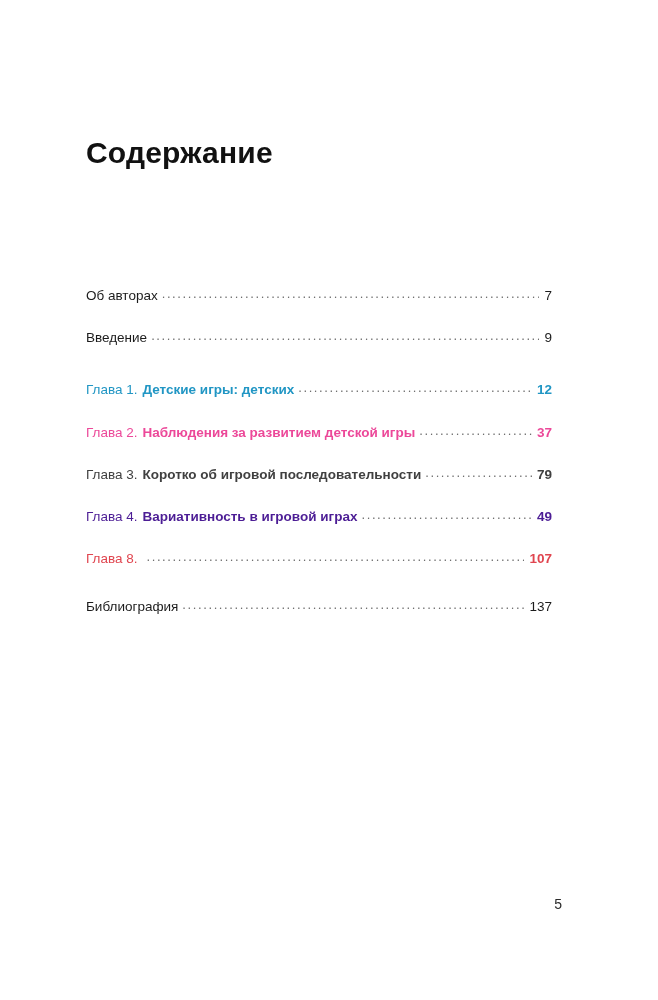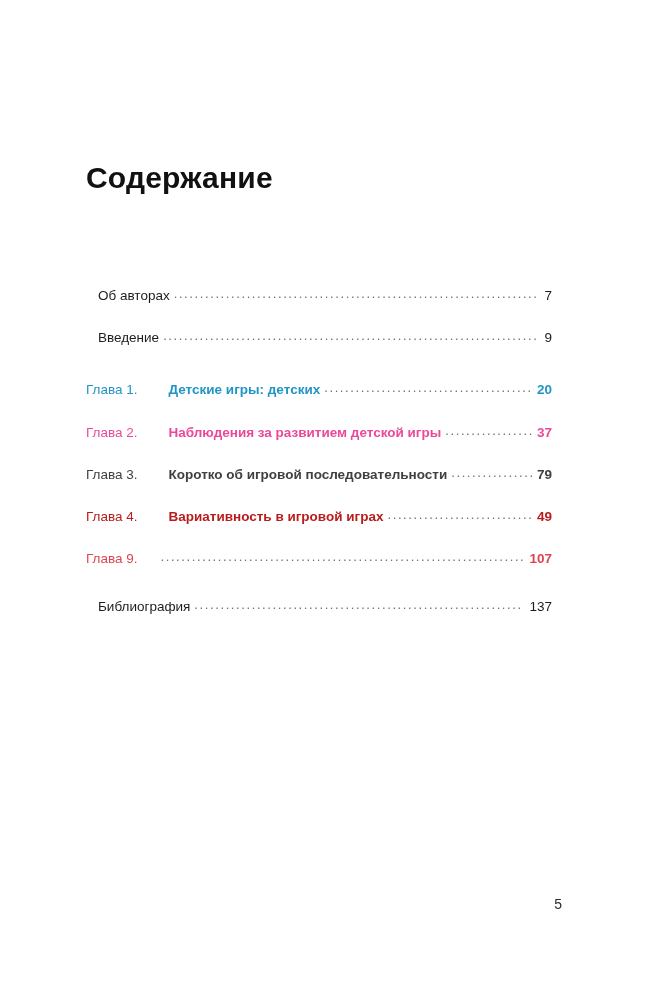--- a/index.html
+++ b/index.html
@@ -18,21 +18,21 @@
   .page {
     position: absolute;
     left: 0; top: 0;
     width: 658px;
     height: 1000px;
     background: #fff;
   }
   .page-title {
     position: absolute;
     left: 86px;
-    top: 161px;
+    top: 136px;
     font-size: 30px;
     font-weight: 700;
     letter-spacing: 0.2px;
     color: #111111;
   }
   .toc {
     position: absolute;
     left: 86px;
     top: 288px;
     width: 466px;
@@ -43,25 +43,24 @@
   .toc-row {
     display: flex;
     align-items: baseline;
     width: 100%;
     font-size: 13.5px;
     line-height: 1.2;
     white-space: nowrap;
   }
   .toc-row .chap {
     font-weight: 400;
-    margin-right: 19px;
+    margin-right: 5px;
   }
   .toc-row .title {
     font-weight: 700;
-    margin-left: 12px;
   }
   .toc-row .title.plain {
     font-weight: 400;
     color: #1c1c1c;
   }
   .toc-row .leader {
     flex: 1 1 auto;
     min-width: 6px;
     overflow: hidden;
     margin: 0 2px 0 4px;
@@ -119,21 +118,21 @@
     </div>
 
     <div class="gap-md"></div>
 
     <div class="toc-group">
 
       <div class="toc-row" style="color:#2196c4">
         <span class="chap">Глава 1.</span>
         <span class="title">Детские игры: детских</span>
         <span class="leader"></span>
-        <span class="page-num">20</span>
+        <span class="page-num">12</span>
       </div>
 
       <div class="gap-sm"></div>
 
       <div class="toc-row" style="color:#ec4899">
         <span class="chap">Глава 2.</span>
         <span class="title">Наблюдения за развитием детской игры</span>
         <span class="leader"></span>
         <span class="page-num">37</span>
       </div>
@@ -142,31 +141,31 @@
 
       <div class="toc-row" style="color:#404040">
         <span class="chap">Глава 3.</span>
         <span class="title">Коротко об игровой последовательности</span>
         <span class="leader"></span>
         <span class="page-num">79</span>
       </div>
 
       <div class="gap-sm"></div>
 
-      <div class="toc-row" style="color:#b91c1c">
+      <div class="toc-row" style="color:#4c1d95">
         <span class="chap">Глава 4.</span>
         <span class="title">Вариативность в игровой играх</span>
         <span class="leader"></span>
         <span class="page-num">49</span>
       </div>
 
       <div class="gap-sm"></div>
 
       <div class="toc-row" style="color:#e0454f">
-        <span class="chap">Глава 9.</span>
+        <span class="chap">Глава 8.</span>
         <span class="leader"></span>
         <span class="page-num">107</span>
       </div>
 
     </div>
 
     <div class="gap-lg"></div>
 
     <div class="toc-group">
       <div class="toc-row">

